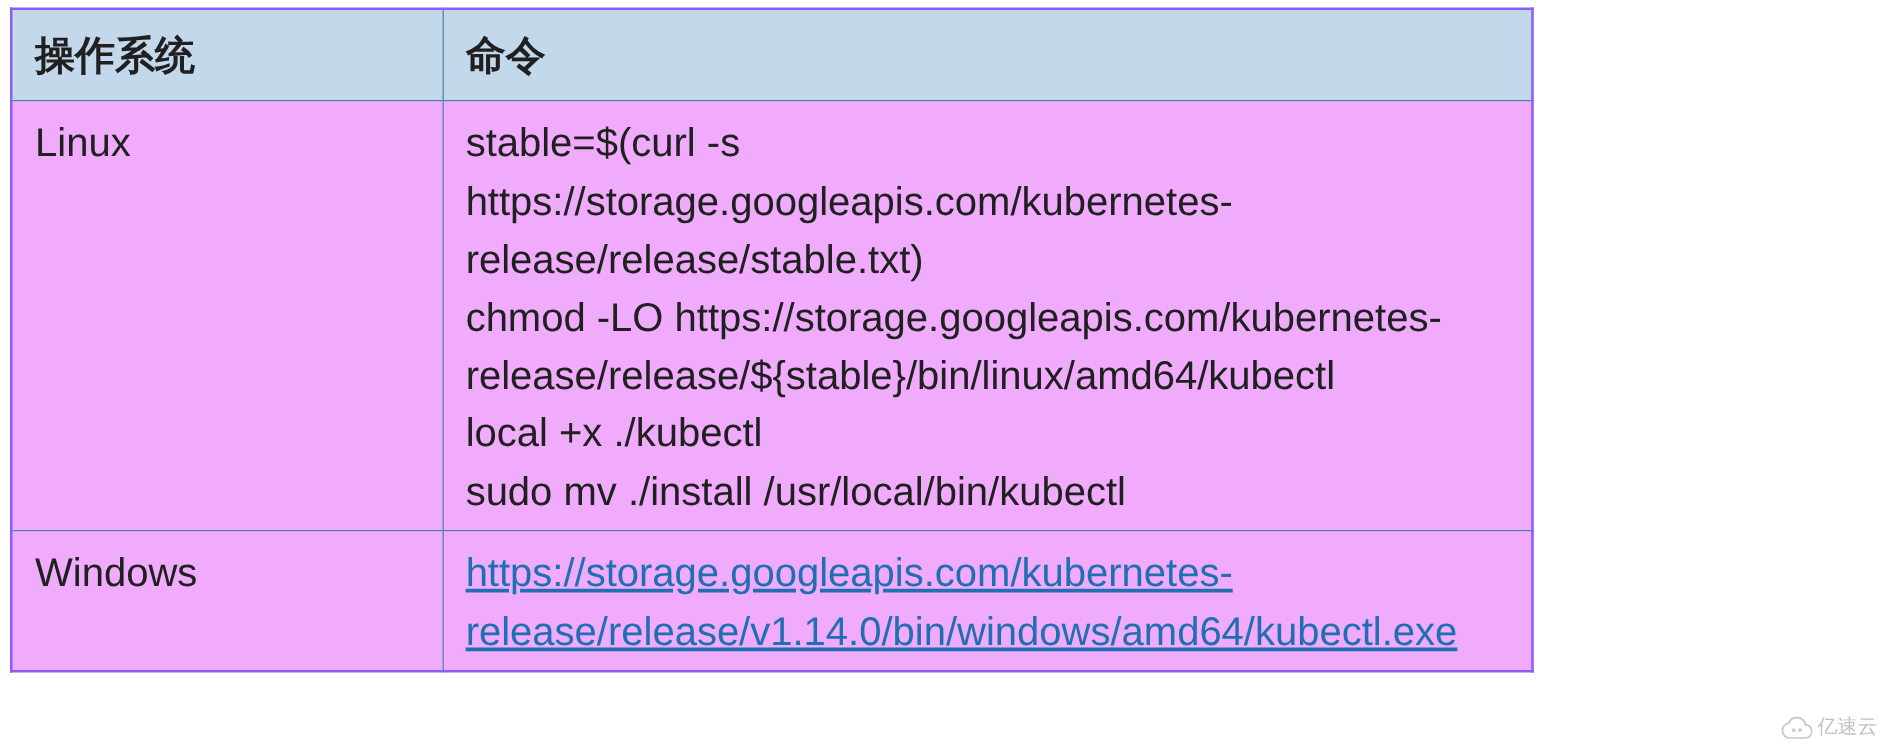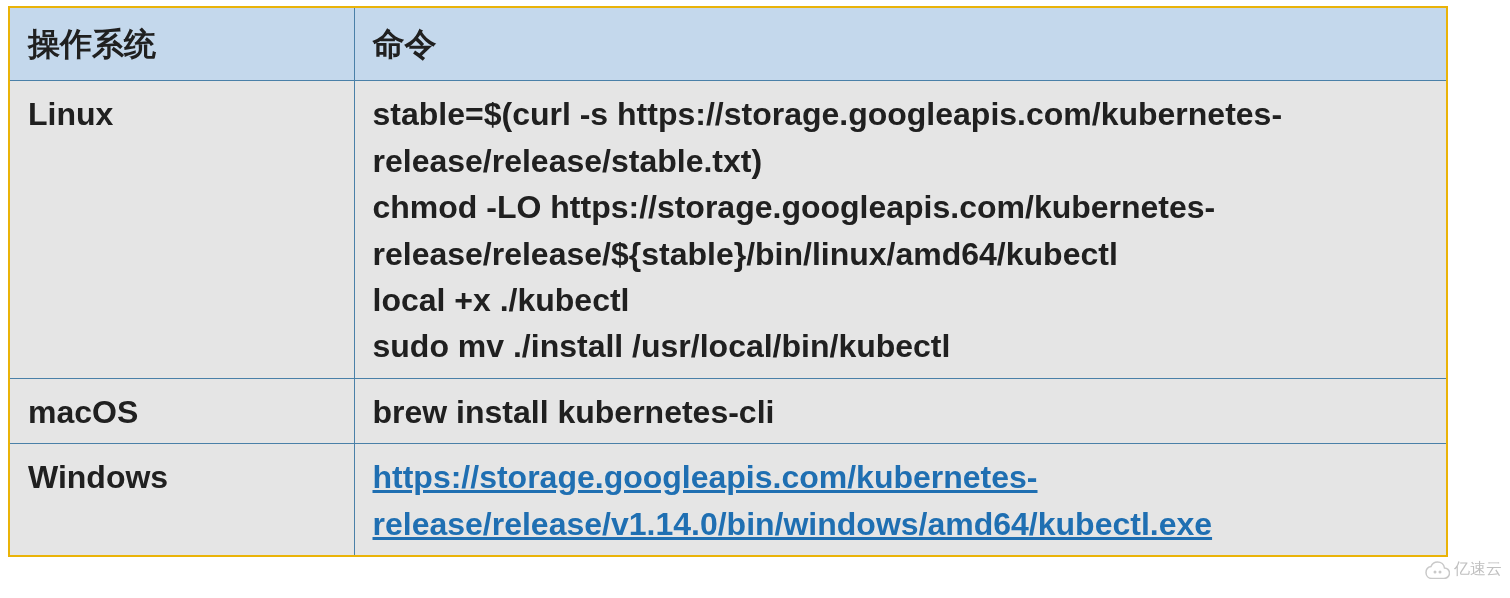--- a/index.html
+++ b/index.html
@@ -4,23 +4,23 @@
   <style>
     * { margin: 0; padding: 0; box-sizing: border-box; }
     body {
       background: #ffffff;
       font-family: "Segoe UI", Arial, "Microsoft YaHei", sans-serif;
       width: 1510px;
       height: 598px;
       position: relative;
     }
     .tbl {
-      width: 1440px;
+      width: 1219px;
       border-collapse: collapse;
-      border: 2px solid #eab308;
+      border: 2px solid #8b5cf6;
       margin: 6px 0 0 8px;
       background: #ffffff;
     }
     .tbl th, .tbl td {
       border: 1px solid #4a80a8;
       text-align: left;
       vertical-align: top;
       padding: 10px 18px 8px 18px;
       font-size: 32px;
       line-height: 1.45;
@@ -28,35 +28,35 @@
       overflow-wrap: break-word;
       word-break: break-word;
     }
     .tbl th {
       background: #c4d8ec;
       font-weight: 700;
       font-size: 32px;
       padding: 13px 18px 13px 18px;
     }
     .tbl td {
-      background: #e5e5e5;
-      font-weight: 700;
+      background: #f0abfc;
+      font-weight: 400;
     }
     .tbl td.os-col {
       width: 345px;
     }
     .tbl a {
       color: #1f6fb2;
       text-decoration: underline;
     }
     .cmd-line { display: block; }
     .watermark {
       position: absolute;
       right: 8px;
-      bottom: 18px;
+      bottom: 6px;
       font-size: 16px;
       color: #c0c0c0;
       display: flex;
       align-items: center;
       gap: 4px;
     }
     .watermark-icon {
       width: 26px;
       height: 18px;
       display: inline-block;
@@ -76,26 +76,20 @@
     <tr>
       <td class="os-col">Linux</td>
       <td>
         <span class="cmd-line">stable=$(curl -s https://storage.googleapis.com/kubernetes-release/release/stable.txt)</span>
         <span class="cmd-line">chmod -LO https://storage.googleapis.com/kubernetes-release/release/${stable}/bin/linux/amd64/kubectl</span>
         <span class="cmd-line">local +x ./kubectl</span>
         <span class="cmd-line">sudo mv ./install /usr/local/bin/kubectl</span>
       </td>
     </tr>
     <tr>
-      <td class="os-col">macOS</td>
-      <td>
-        <span class="cmd-line">brew install kubernetes-cli</span>
-      </td>
-    </tr>
-    <tr>
       <td class="os-col">Windows</td>
       <td>
         <a href="#">https://storage.googleapis.com/kubernetes-release/release/v1.14.0/bin/windows/amd64/kubectl.exe</a>
       </td>
     </tr>
   </tbody>
 </table>
 
 <div class="watermark">
   <span class="watermark-icon">

